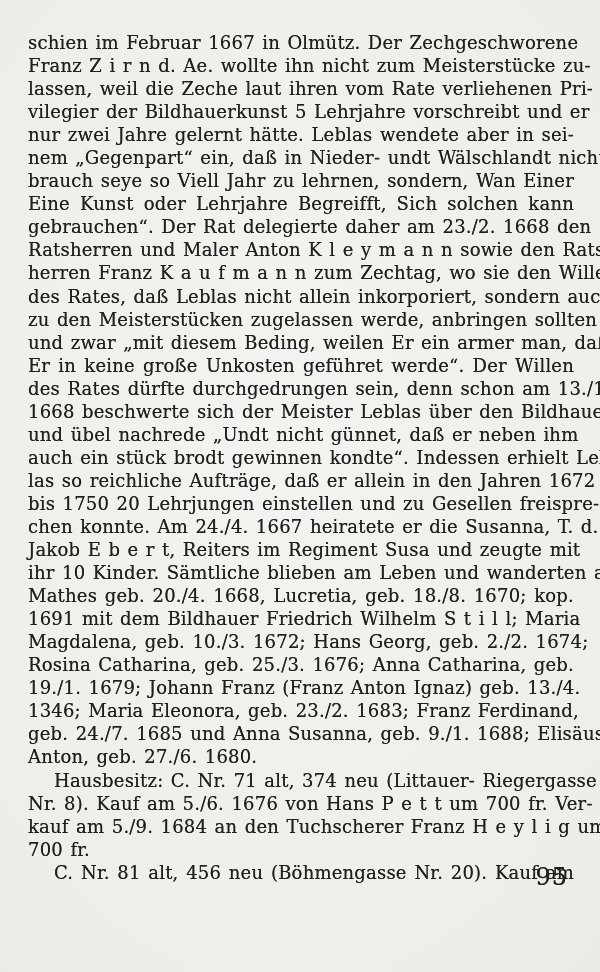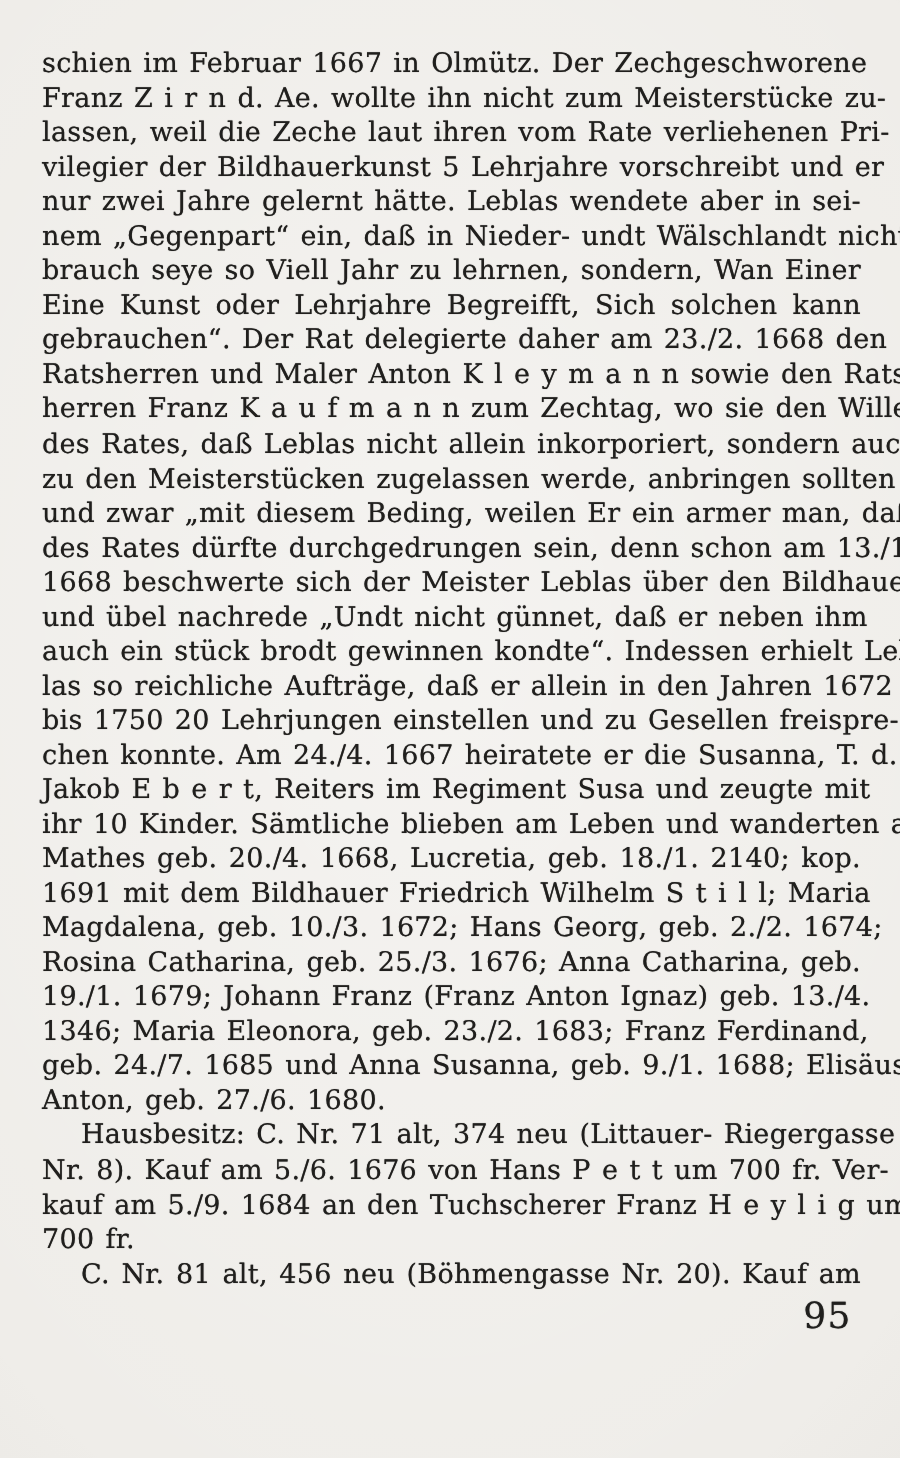--- a/index.html
+++ b/index.html
@@ -73,30 +73,31 @@
         <div class="line">nur zwei Jahre gelernt hätte.  Leblas wendete aber in sei-</div>
         <div class="line">nem „Gegenpart“ ein, daß in Nieder- undt Wälschlandt nicht</div>
         <div class="line">brauch seye so Viell Jahr zu lehrnen, sondern, Wan Einer</div>
         <div class="line">Eine Kunst oder Lehrjahre Begreifft, Sich solchen kann</div>
         <div class="line">gebrauchen“. Der Rat delegierte daher am 23./2. 1668 den</div>
         <div class="line">Ratsherren und Maler Anton K l e y m a n n sowie den Rats-</div>
         <div class="line">herren Franz K a u f m a n n zum Zechtag, wo sie den Willen</div>
         <div class="line">des Rates, daß Leblas nicht allein inkorporiert, sondern auch</div>
         <div class="line">zu den Meisterstücken zugelassen werde,  anbringen sollten</div>
         <div class="line">und zwar „mit diesem Beding, weilen Er ein armer man, daß</div>
+        <div class="line">Er in keine große Unkosten geführet werde“. Der Willen</div>
         <div class="line">des Rates dürfte durchgedrungen sein, denn schon am 13./12.</div>
         <div class="line">1668 beschwerte sich der Meister Leblas über den Bildhauer</div>
         <div class="line">und übel nachrede „Undt nicht günnet, daß er neben ihm</div>
         <div class="line">auch ein stück brodt gewinnen kondte“. Indessen erhielt Leb-</div>
         <div class="line">las so reichliche Aufträge, daß er allein in den Jahren 1672</div>
         <div class="line">bis 1750 20 Lehrjungen einstellen und zu Gesellen freispre-</div>
         <div class="line">chen konnte. Am 24./4. 1667 heiratete er die Susanna, T. d.</div>
         <div class="line">Jakob E b e r t, Reiters im Regiment Susa und zeugte mit</div>
         <div class="line">ihr 10 Kinder. Sämtliche blieben am Leben und wanderten ab:</div>
-        <div class="line">Mathes geb. 20./4. 1668, Lucretia, geb. 18./1. 2140; kop.</div>
+        <div class="line">Mathes geb. 20./4. 1668, Lucretia, geb. 18./8. 1670; kop.</div>
         <div class="line">1691 mit dem Bildhauer Friedrich Wilhelm S t i l l; Maria</div>
         <div class="line">Magdalena, geb. 10./3. 1672; Hans Georg, geb. 2./2. 1674;</div>
         <div class="line">Rosina Catharina, geb. 25./3. 1676; Anna Catharina, geb.</div>
         <div class="line">19./1. 1679; Johann Franz (Franz Anton Ignaz) geb. 13./4.</div>
         <div class="line">1346; Maria Eleonora, geb. 23./2. 1683; Franz Ferdinand,</div>
         <div class="line">geb. 24./7. 1685 und Anna Susanna, geb. 9./1. 1688; Elisäus</div>
         <div class="line no-stretch">Anton, geb. 27./6. 1680.</div>
       </div>
       <div class="paragraph">
         <div class="line indent">Hausbesitz: C. Nr. 71 alt, 374 neu (Littauer- Riegergasse</div>

